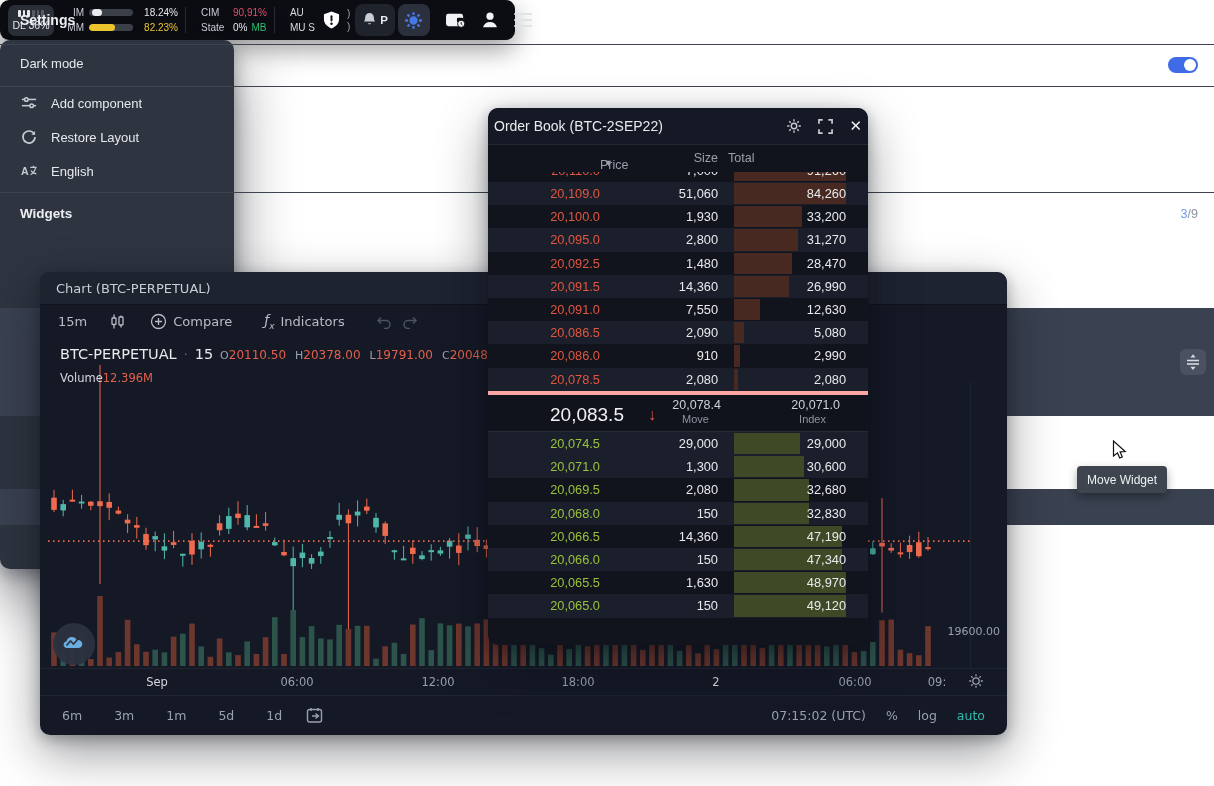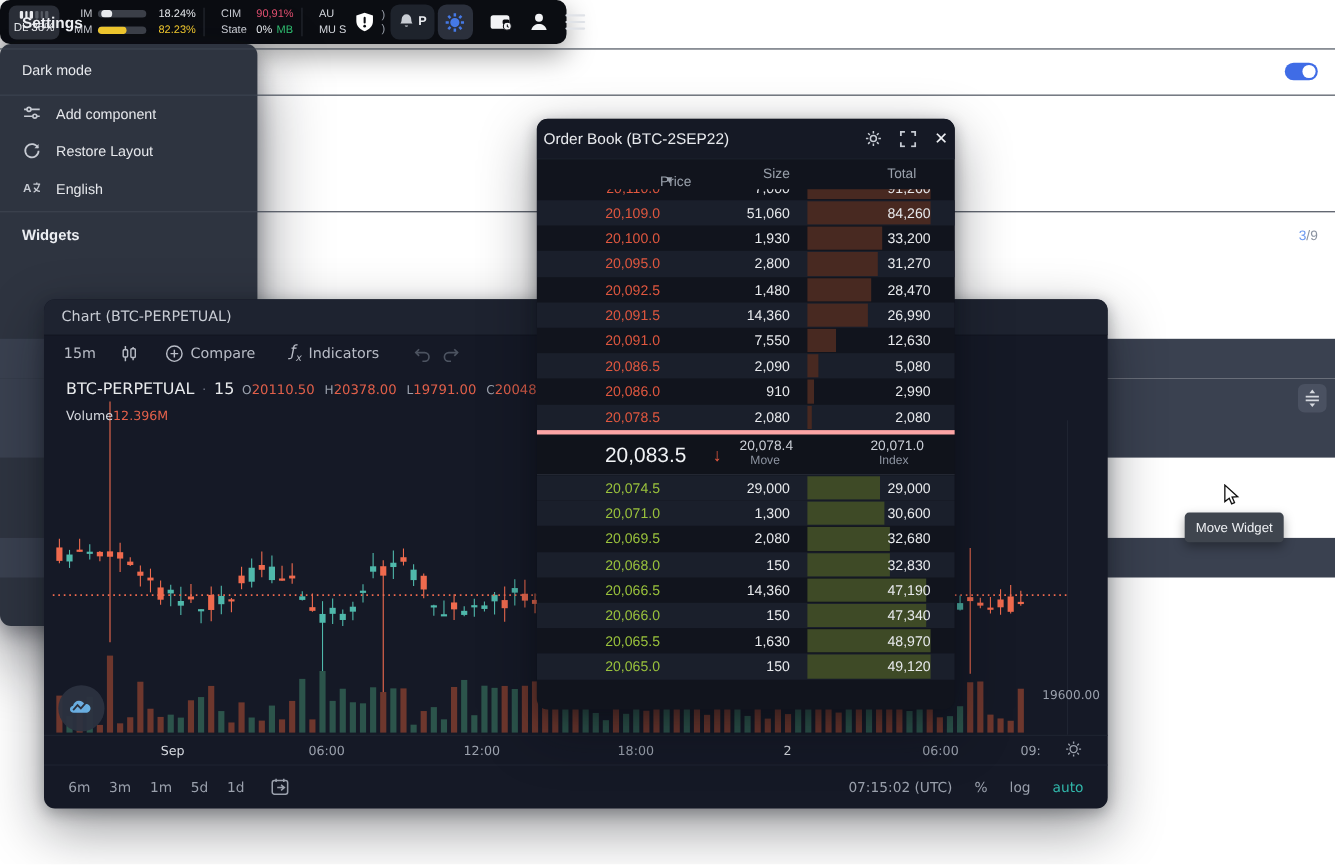--- a/index.html
+++ b/index.html
@@ -58,39 +58,39 @@
   #candles{position:absolute;left:0;top:0;z-index:1;}
   .axis-top-line{position:absolute;left:0;top:396px;width:100%;height:1px;background:#1f2431;z-index:2;}
   .footer-line{position:absolute;left:0;top:423px;width:100%;height:1px;background:#1f2431;z-index:2;}
   .axis-v-line{position:absolute;left:930px;top:110px;width:1px;height:286px;background:#1f2431;z-index:2;}
   .time-axis{position:absolute;left:0;top:397px;width:100%;height:26px;z-index:2;}
   .time-axis span{position:absolute;top:6px;transform:translateX(-50%);font-size:11.5px;color:#9aa0ac;}
   .time-axis span.major{color:#d5d8de;}
   .sun-ic{position:absolute;left:928px;top:401px;z-index:3;}
   .price-lbl{position:absolute;left:880px;top:353px;width:80px;text-align:right;font-size:11px;color:#9aa0ac;z-index:2;}
   .ct-footer{position:absolute;left:0;top:424px;width:100%;height:39px;display:flex;align-items:center;padding:0 22px;box-sizing:border-box;font-size:12.5px;color:#9aa0ac;z-index:2;}
-  .ranges{display:flex;gap:17px;}
+  .ranges{display:flex;gap:32px;}
   .ranges span{cursor:pointer;}
   .goto-ic{margin-left:24px;display:flex;align-items:center;}
   .ct-footer .spacer{flex:1;}
   .ct-footer .clock{margin-right:20px;}
   .scales{display:flex;gap:20px;}
   .scales .auto{color:#31b8ab;}
   .watermark{position:absolute;left:13px;top:351px;width:42px;height:42px;border-radius:50%;background:#2c3240;display:flex;align-items:center;justify-content:center;z-index:3;opacity:.95;}
   
   #ob-win{left:488px;top:108px;width:380px;height:537px;z-index:20;background:#11141d;overflow:hidden;}
   .ob-title{height:36px;display:flex;align-items:center;padding:0 6px;font-size:14px;color:#e8eaee;border-bottom:1px solid #232835;background:#151925;border-radius:10px 10px 0 0;}
   .ob-title .sp{flex:1;}
   .ob-title .tic{margin-left:16px;display:flex;align-items:center;cursor:pointer;}
   .ob-close{font-size:15px;color:#eef0f4;}
   .ob-head{position:absolute;left:0;top:36px;width:100%;height:28px;font-size:12.5px;color:#99a0ab;}
   .ob-head span{position:absolute;top:7px;}
   .oh-price{left:20px;width:92px;text-align:right;}
   .oh-size{left:120px;width:110px;text-align:right;}
-  .oh-total{left:225px;width:120px;text-align:right;}
+  .oh-total{left:240px;width:120px;}
   .oh-caret{font-size:9px;margin-left:4px;color:#99a0ab;}
   #ob-asks{position:absolute;left:0;top:64px;width:100%;height:219px;overflow:hidden;}
   #ob-bids{position:absolute;left:0;top:324px;width:100%;height:209px;overflow:hidden;}
   .ob-row{position:relative;height:23.2px;font-size:12.8px;}
   .ob-row.alt{background:#1a1f2b;}
   .ob-row span{position:absolute;top:4px;z-index:1;}
   .obc1{left:20px;width:92px;text-align:right;}
   .obc2{left:120px;width:110px;text-align:right;color:#e8eaed;}
   .obc3{left:240px;width:118px;text-align:right;color:#e8eaed;}
   .ask .obc1{color:#e0573f;}

